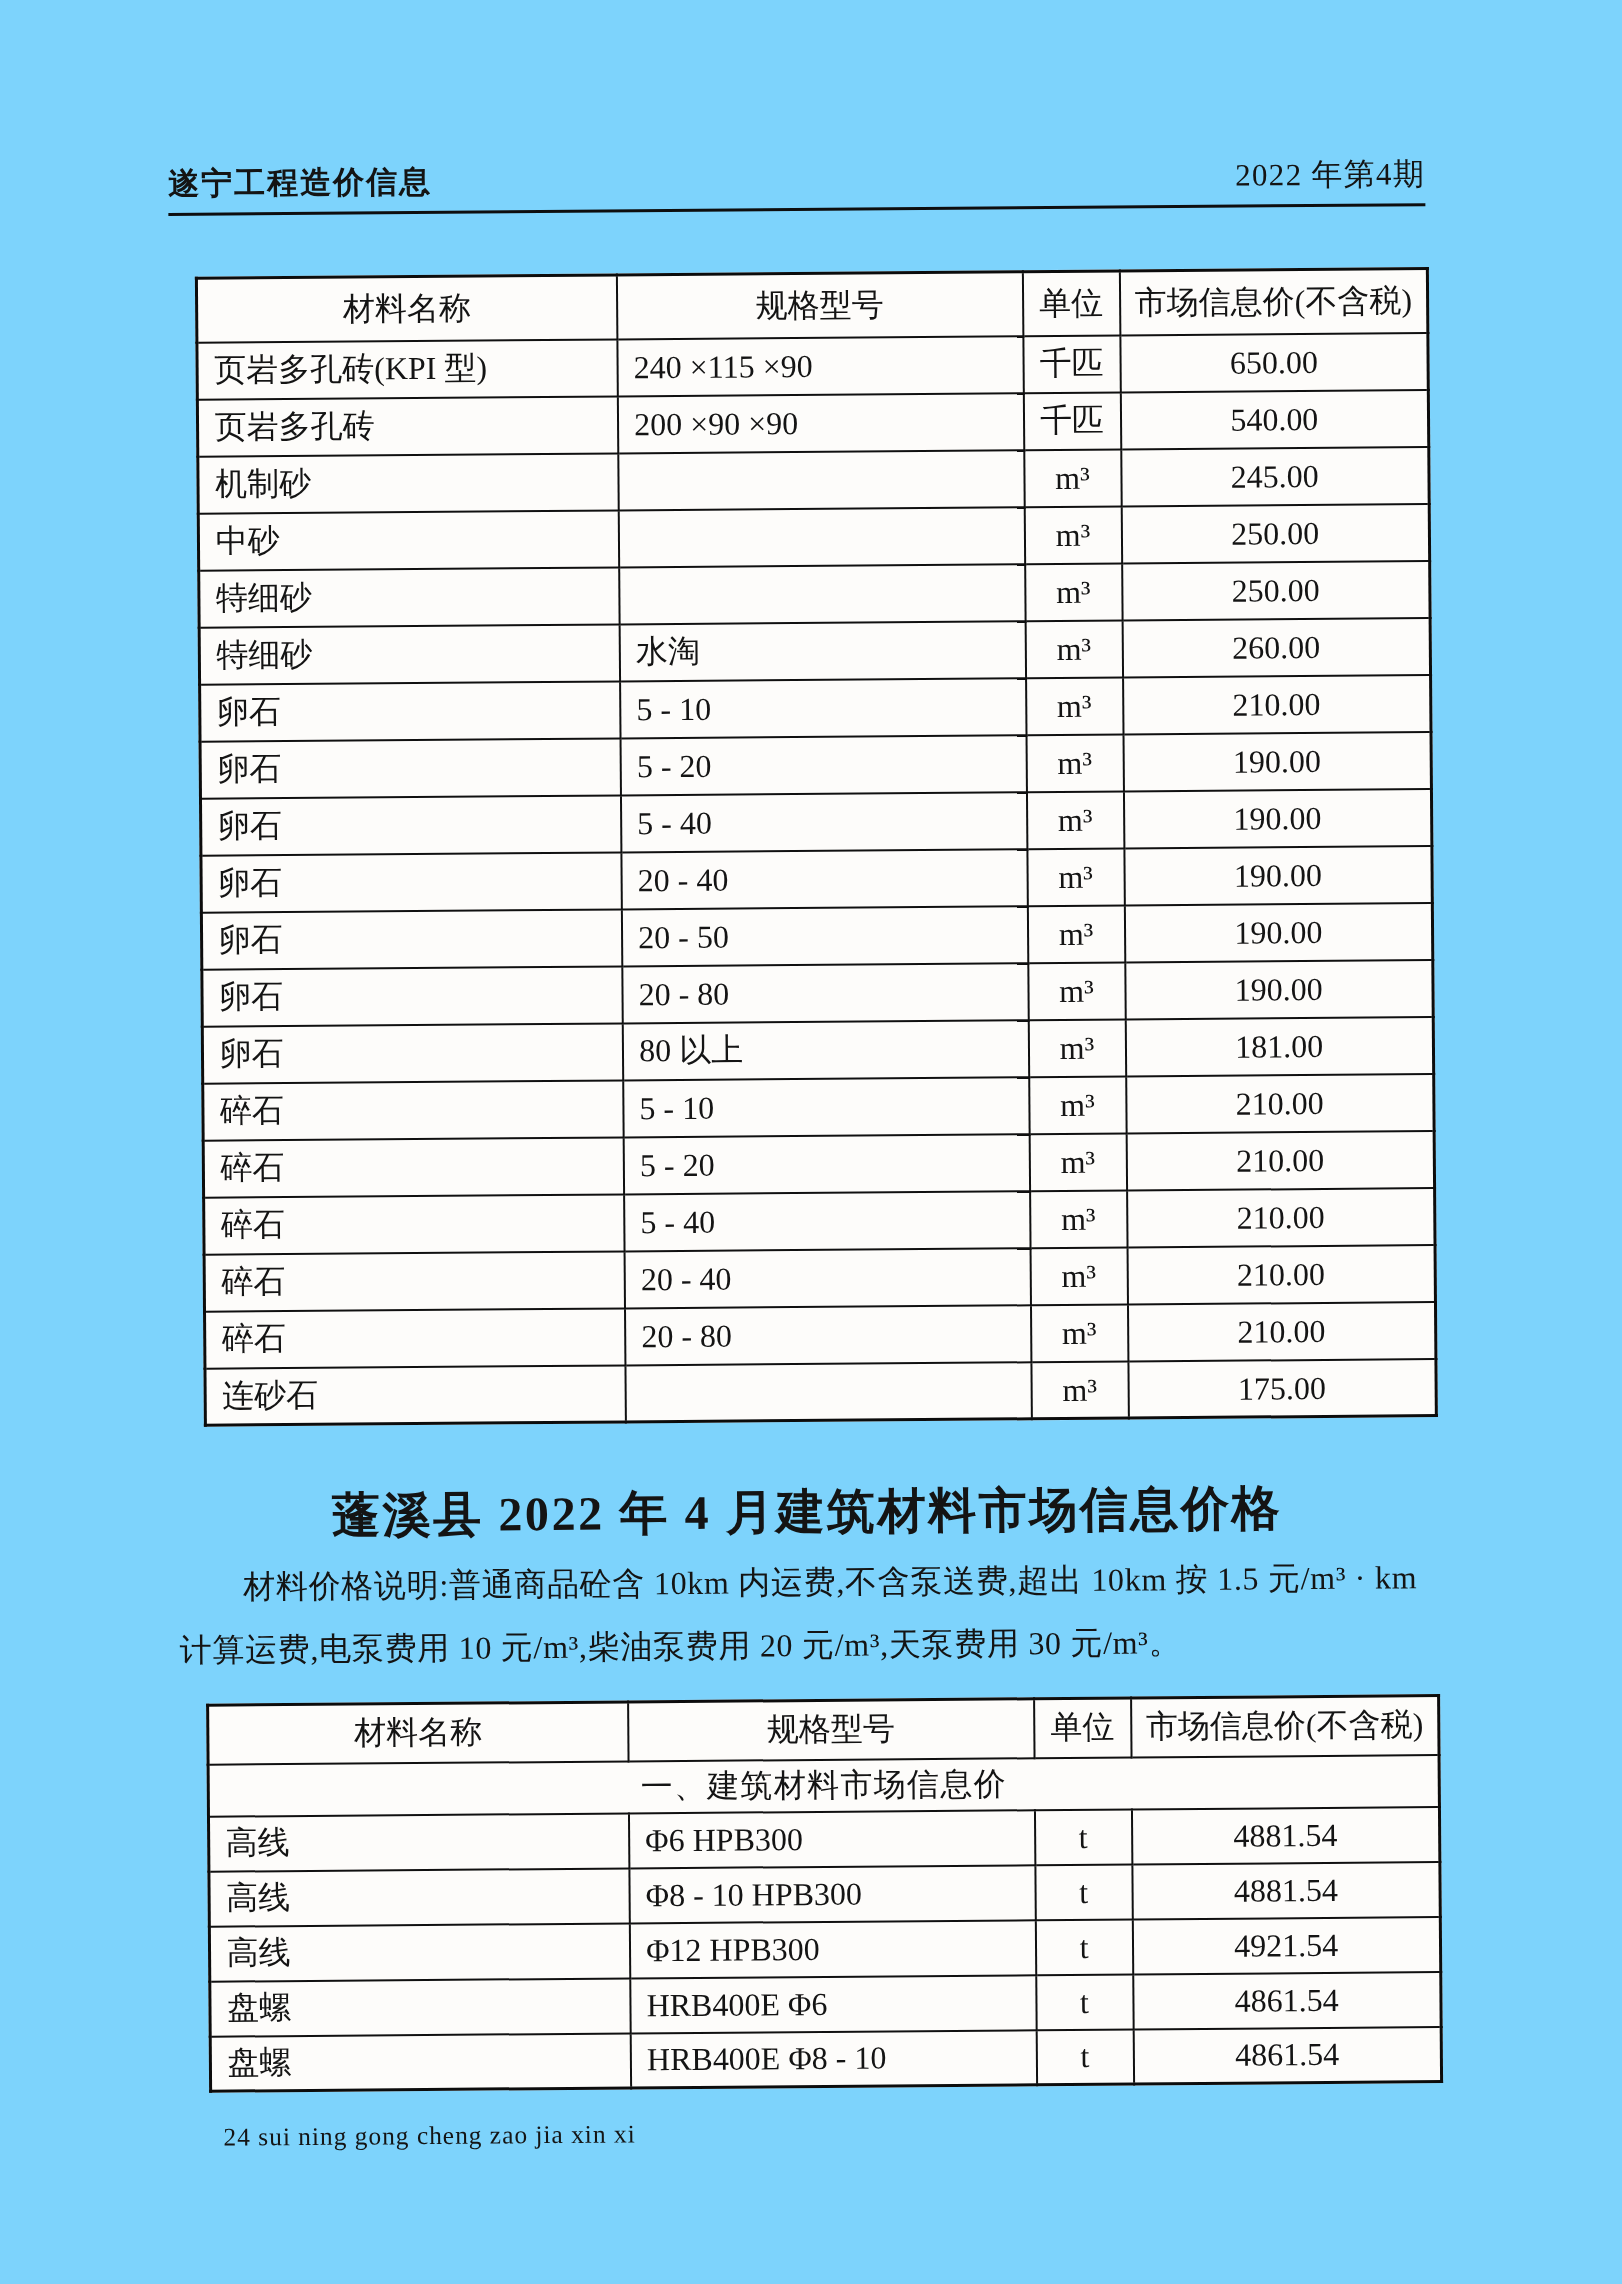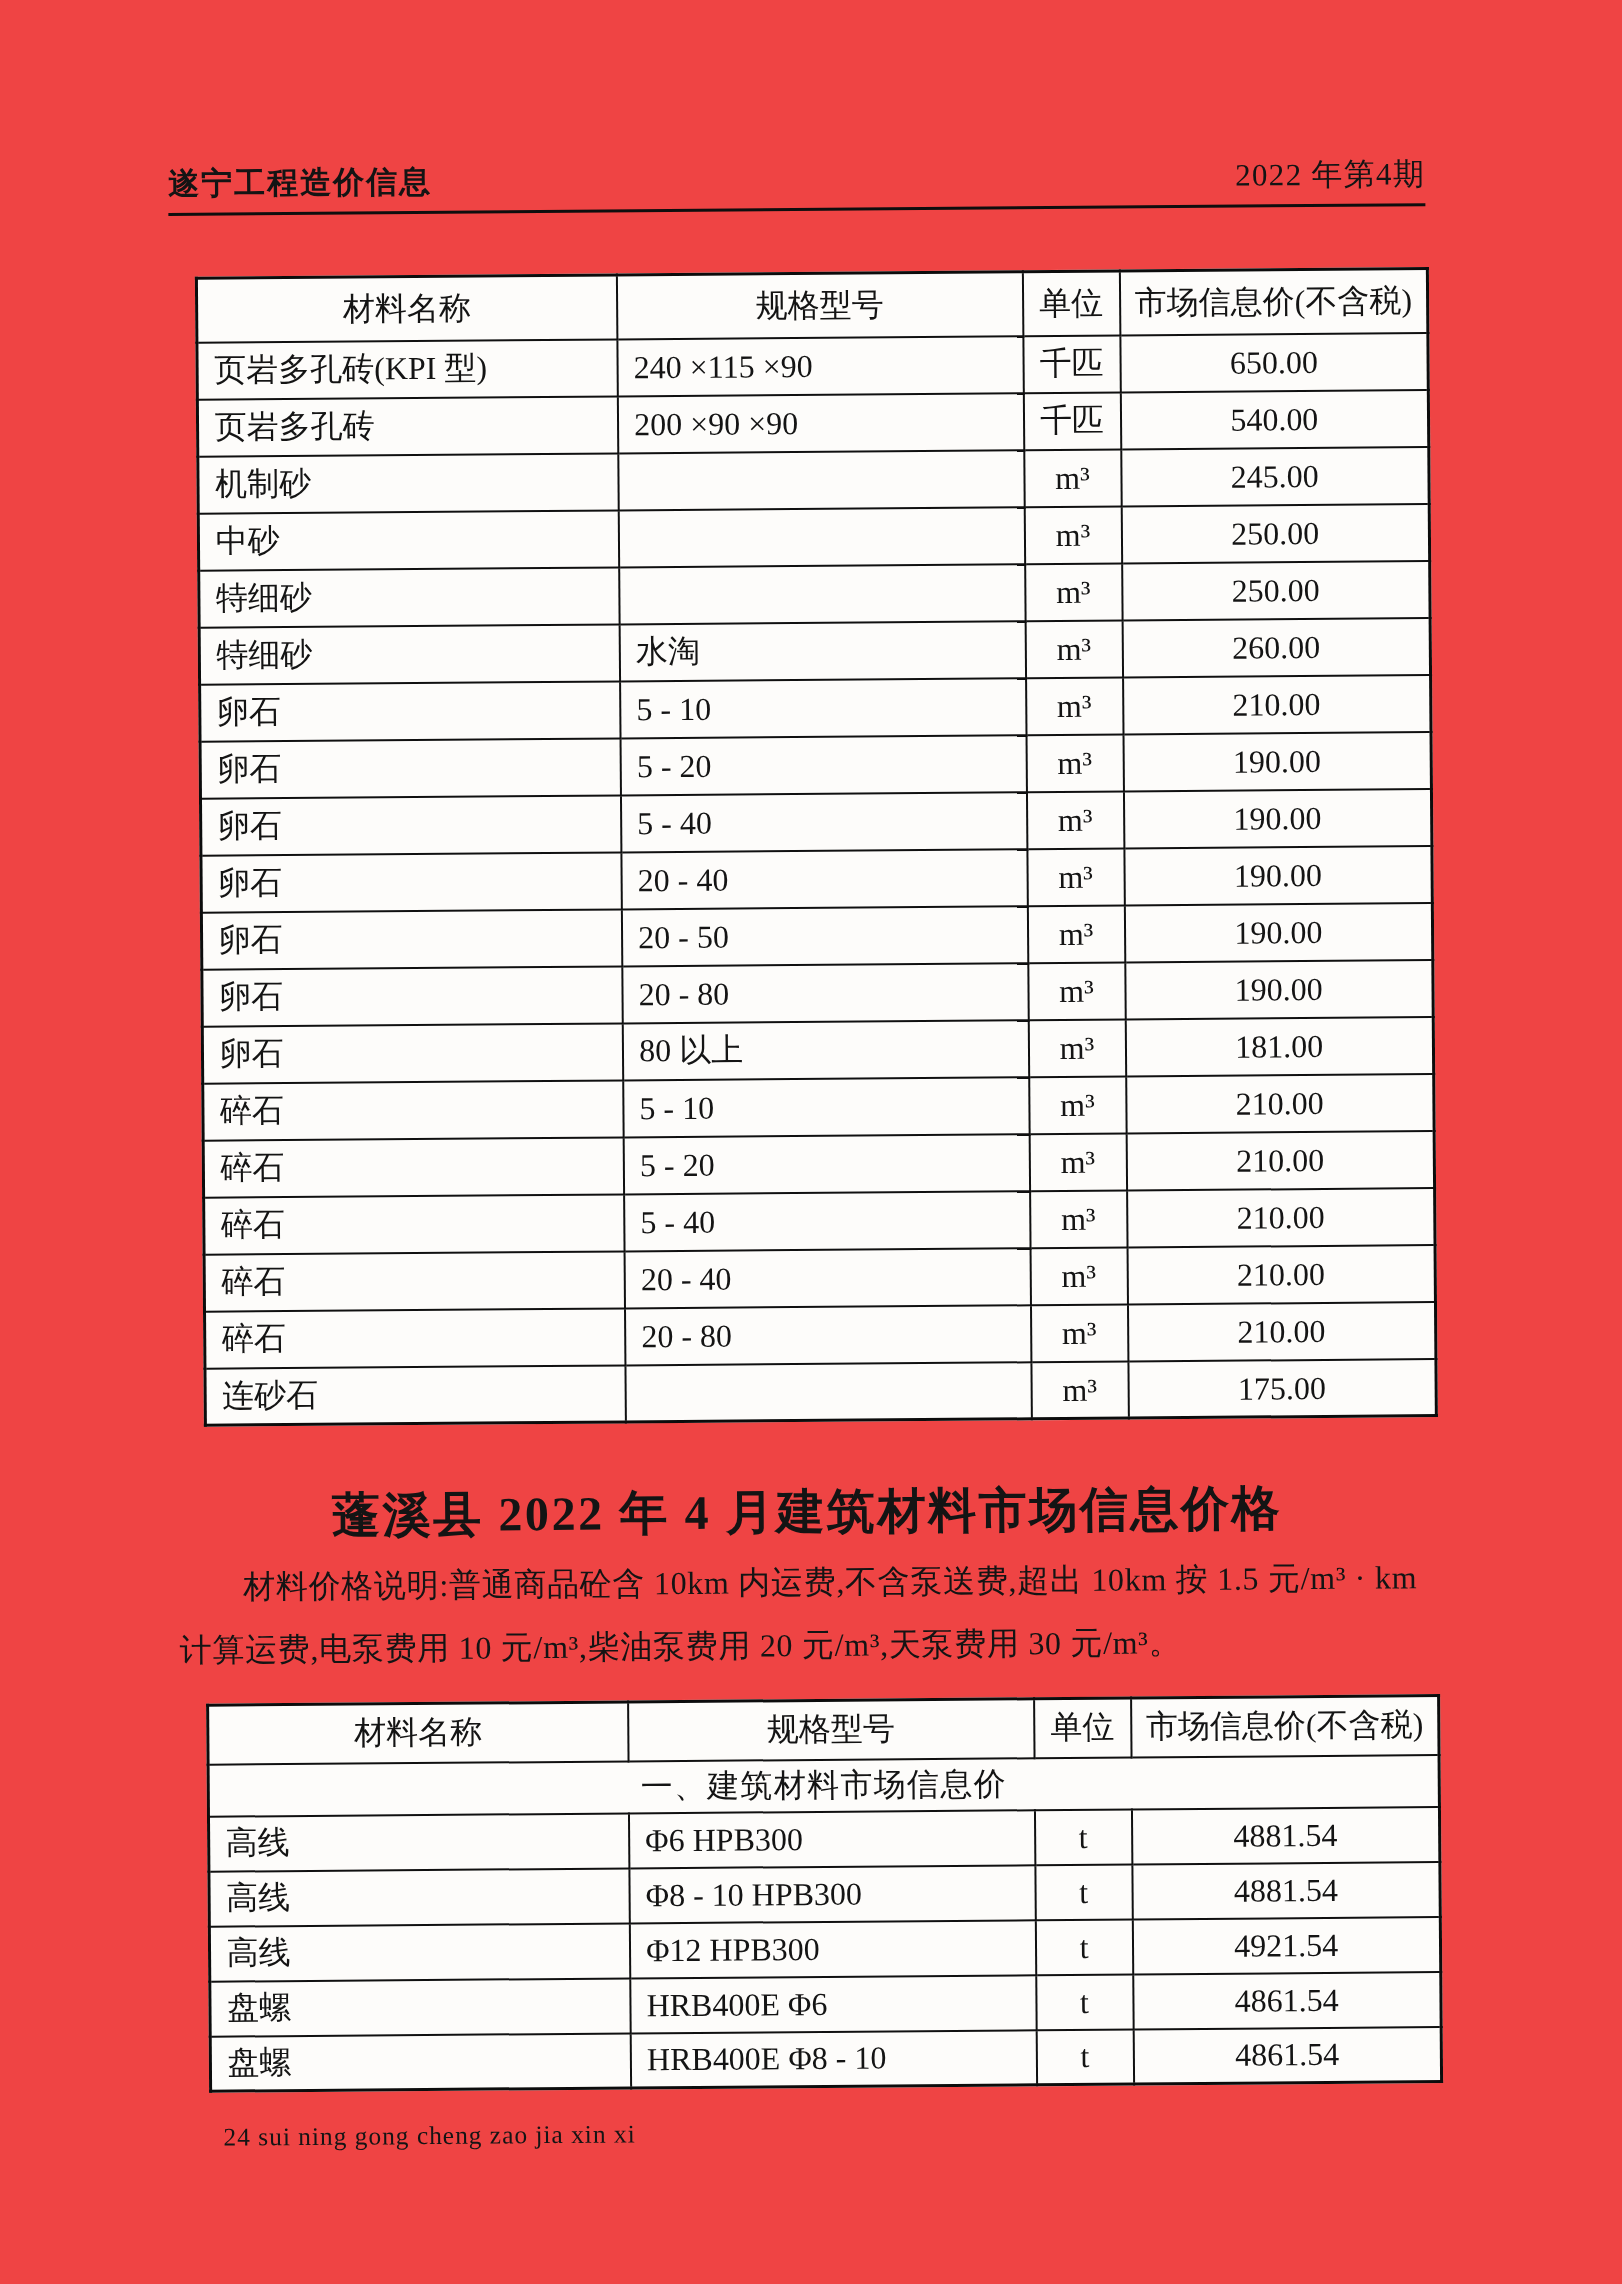--- a/index.html
+++ b/index.html
@@ -5,21 +5,21 @@
   html, body {
     margin: 0;
     padding: 0;
     background: #e8e8e6;
   }
   .page {
     position: relative;
     width: 1623px;
     height: 2284px;
     margin: 0 auto;
-    background: #ef4444;
+    background: #7dd3fc;
     color: #141414;
     font-family: "Liberation Serif", "DejaVu Serif", serif;
     overflow: hidden;
   }
   .content {
     position: absolute;
     left: 168px;
     top: 164px;
     width: 1257px;
     transform: rotate(-0.45deg);

